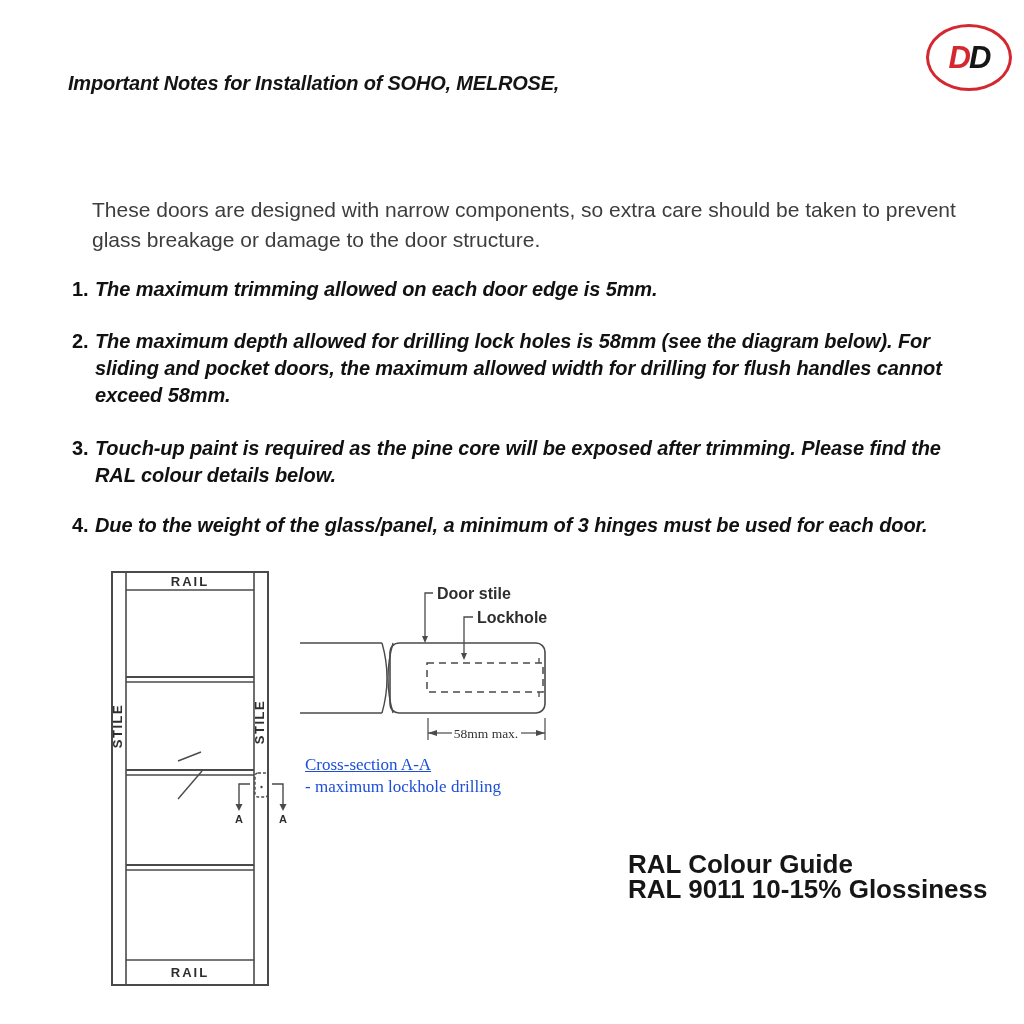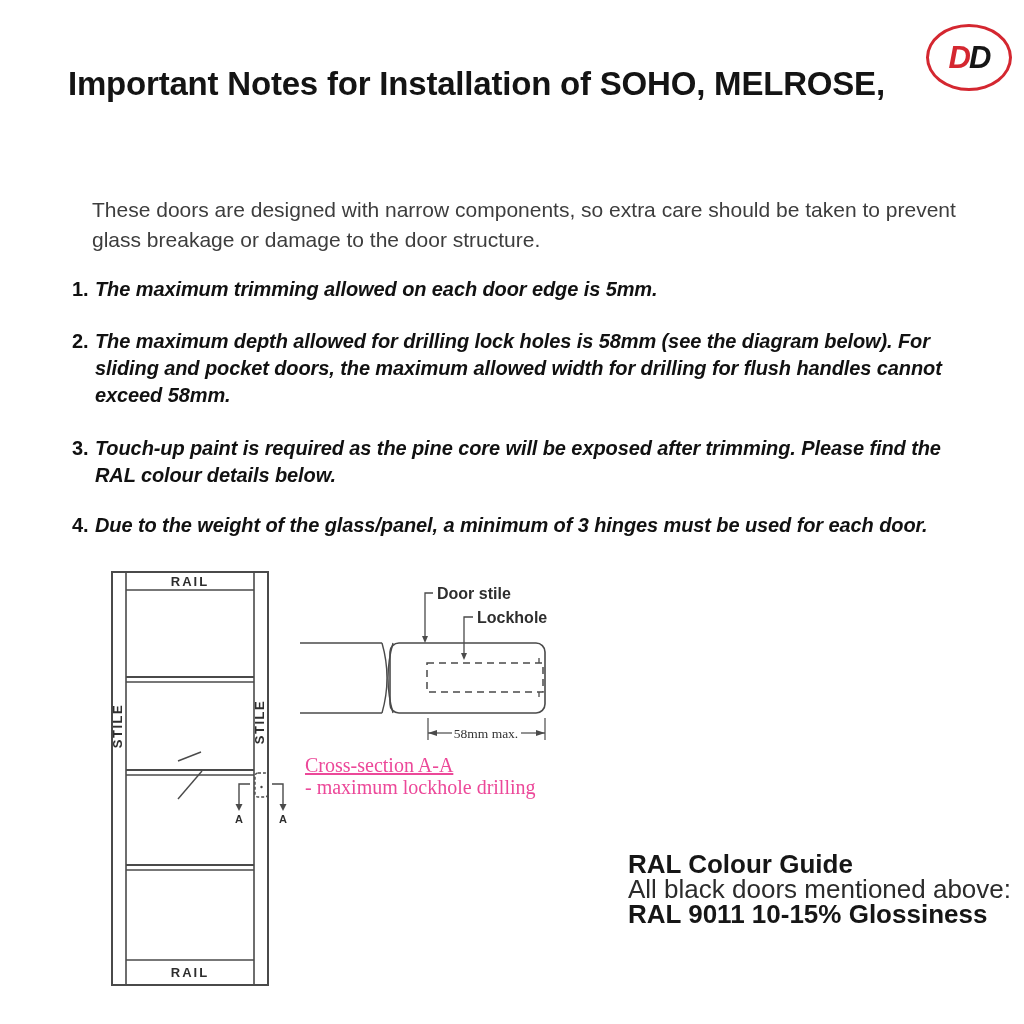--- a/index.html
+++ b/index.html
@@ -10,21 +10,21 @@
   .logo{position:absolute;left:926px;top:24px;width:80px;height:61px;
         border:3.5px solid #d42730;border-radius:50%;
         display:flex;align-items:center;justify-content:center;
         font-style:italic;font-weight:800;font-size:31px;letter-spacing:-2px;
         font-family:"Liberation Sans",sans-serif;}
   .logo .d1{color:#d42730;}
   .logo .d2{color:#161616;}
 
   
   .title{position:absolute;left:68px;top:60px;width:900px;
-         font-size:33px;line-height:47px;font-weight:600;color:#141414;letter-spacing:-0.2px;}
+         font-size:20px;line-height:47px;font-weight:600;color:#141414;letter-spacing:-0.2px;font-style:italic;}
   .title span{display:block;}
 
   
   .intro{position:absolute;left:70px;top:195px;width:880px;
          font-size:21px;line-height:30px;font-weight:400;color:#3d3d3d;margin-left:22px;}
 
   
   .note{position:absolute;left:72px;width:882px;display:flex;
         font-size:20px;line-height:27px;font-weight:700;color:#111111;letter-spacing:-0.1px;}
   .note .num{flex:0 0 23px;}
@@ -37,21 +37,21 @@
   
   .door-svg{position:absolute;left:103px;top:563px;}
   .cross-svg{position:absolute;left:295px;top:572px;}
   svg text{font-family:"Liberation Sans",sans-serif;fill:#2e2e2e;}
   svg .serif{font-family:"Liberation Serif",serif;fill:#333333;}
   svg line, svg rect, svg path, svg polyline{stroke:#4a4a4a;fill:none;}
   svg polygon{fill:#4a4a4a;stroke:none;}
 
   
   .cross-caption{position:absolute;left:305px;top:754px;
-                 font-family:"Liberation Serif",serif;font-size:20px;line-height:22px;color:#ec4899;}
+                 font-family:"Liberation Serif",serif;font-size:17px;line-height:22px;color:#1d4ed8;}
   .cross-caption .cap-title{text-decoration:underline;}
   .rails-note{position:absolute;left:302px;top:844px;
               font-size:15px;line-height:19px;font-weight:700;letter-spacing:1.5px;color:#3a3a3a;}
   .ral{position:absolute;left:628px;top:852px;font-size:26px;line-height:25px;color:#2b2b2b;}
   .ral .b{font-weight:700;color:#161616;}
 </style>
 </head>
 <body>
 
 <div class="page">
@@ -151,17 +151,16 @@
   </svg>
 
   <div class="cross-caption">
     <div><span class="cap-title">Cross-section A-A</span></div>
     <div>- maximum lockhole drilling</div>
   </div>
 
 
   <div class="ral">
     <div class="b">RAL Colour Guide</div>
-    <div>All black doors mentioned above:</div>
     <div class="b">RAL 9011 10-15% Glossiness</div>
   </div>
 
 </div>
 
 </body></html>

